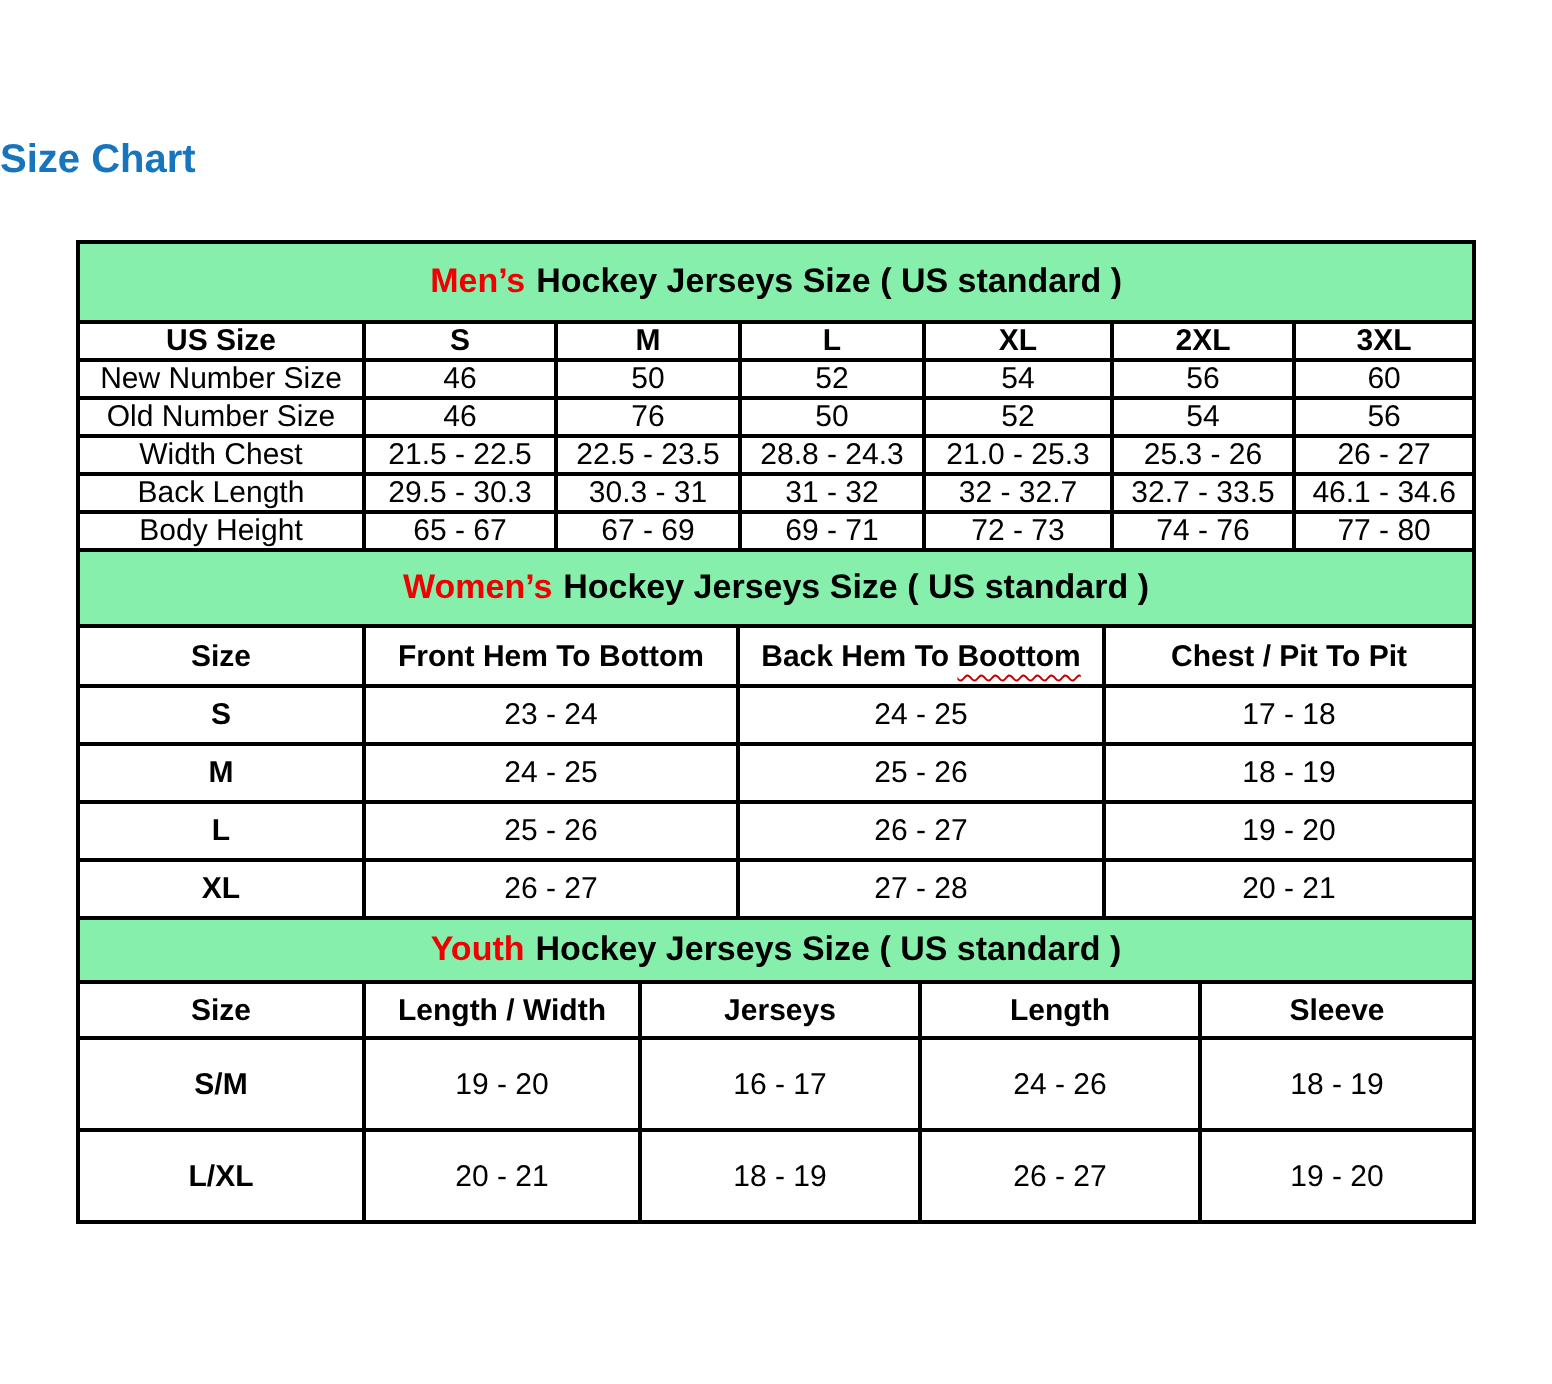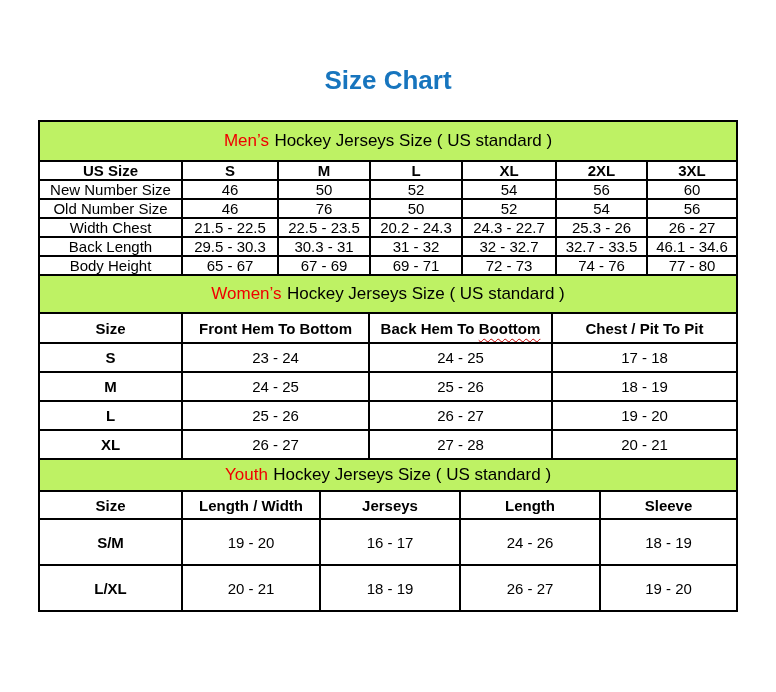--- a/index.html
+++ b/index.html
@@ -6,22 +6,22 @@
   html, body {
     margin: 0; padding: 0;
     width: 776px; height: 692px;
     background: #ffffff;
     font-family: "Liberation Sans", sans-serif;
     color: #000;
     overflow: hidden;
   }
   .page-title {
     margin: 62px 0 0 0;
-    text-align: center;
-    font-size: 26px;
+    text-align: left;
+    font-size: 20px;
     font-weight: bold;
     color: #1775BE;
     line-height: 36px;
   }
   .chart-wrap {
     width: 698px;
     margin: 22px 0 0 38px;
   }
   table.size-table {
     border-collapse: collapse;
@@ -32,22 +32,22 @@
   .size-table th, .size-table td {
     border: 2px solid #000;
     text-align: center;
     vertical-align: middle;
     padding: 0;
     font-size: 15px;
     overflow: hidden;
     white-space: nowrap;
   }
   td.band {
-    background: #bef264;
-    font-weight: normal;
+    background: #86efac;
+    font-weight: bold;
     font-size: 17px;
   }
   .mens td.band   { height: 40px; }
   .womens td.band { height: 38px; }
   .youth td.band  { height: 32px; }
   .hl { color: #F00000; }
   .band-rest { margin-left: 0.32em; }
   .size-table th { font-weight: bold; }
   .mens th, .mens td:not(.band)   { height: 18px; }
   .womens th { height: 30px; }
@@ -113,22 +113,22 @@
       <td>76</td>
       <td>50</td>
       <td>52</td>
       <td>54</td>
       <td>56</td>
     </tr>
     <tr>
       <td class="rlabel">Width Chest</td>
       <td>21.5 - 22.5</td>
       <td>22.5 - 23.5</td>
-      <td>20.2 - 24.3</td>
-      <td>24.3 - 22.7</td>
+      <td>28.8 - 24.3</td>
+      <td>21.0 - 25.3</td>
       <td>25.3 - 26</td>
       <td>26 - 27</td>
     </tr>
     <tr>
       <td class="rlabel">Back Length</td>
       <td>29.5 - 30.3</td>
       <td>30.3 - 31</td>
       <td>31 - 32</td>
       <td>32 - 32.7</td>
       <td>32.7 - 33.5</td>

